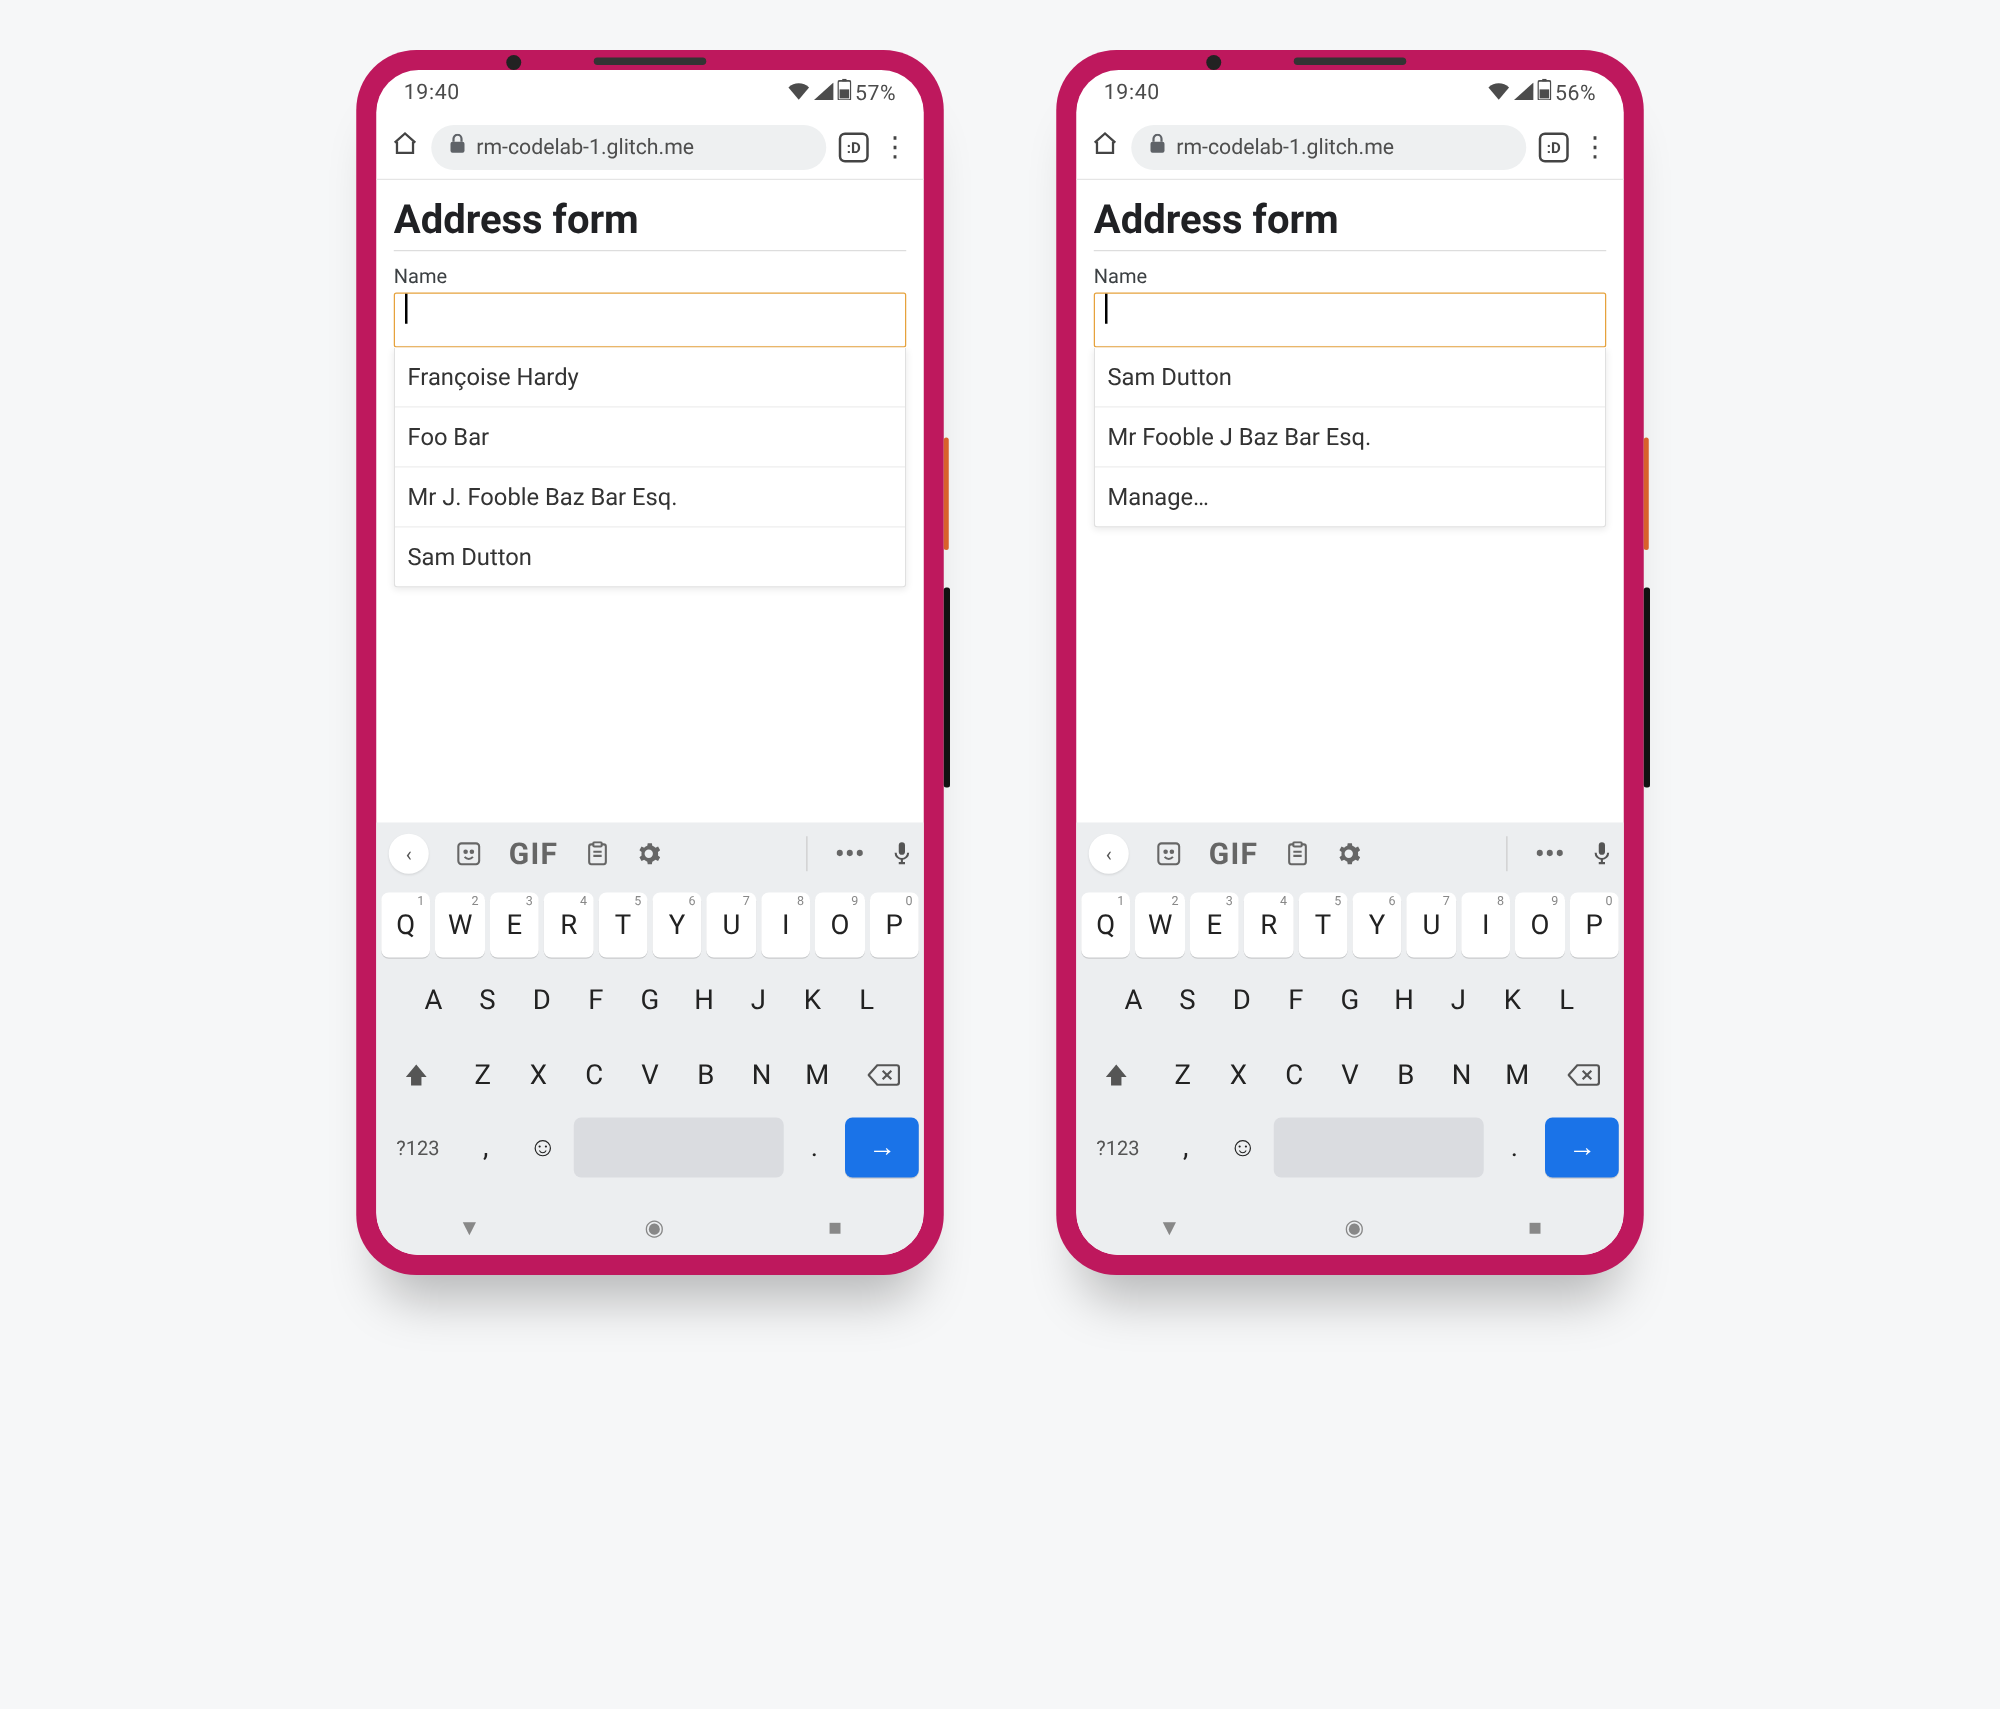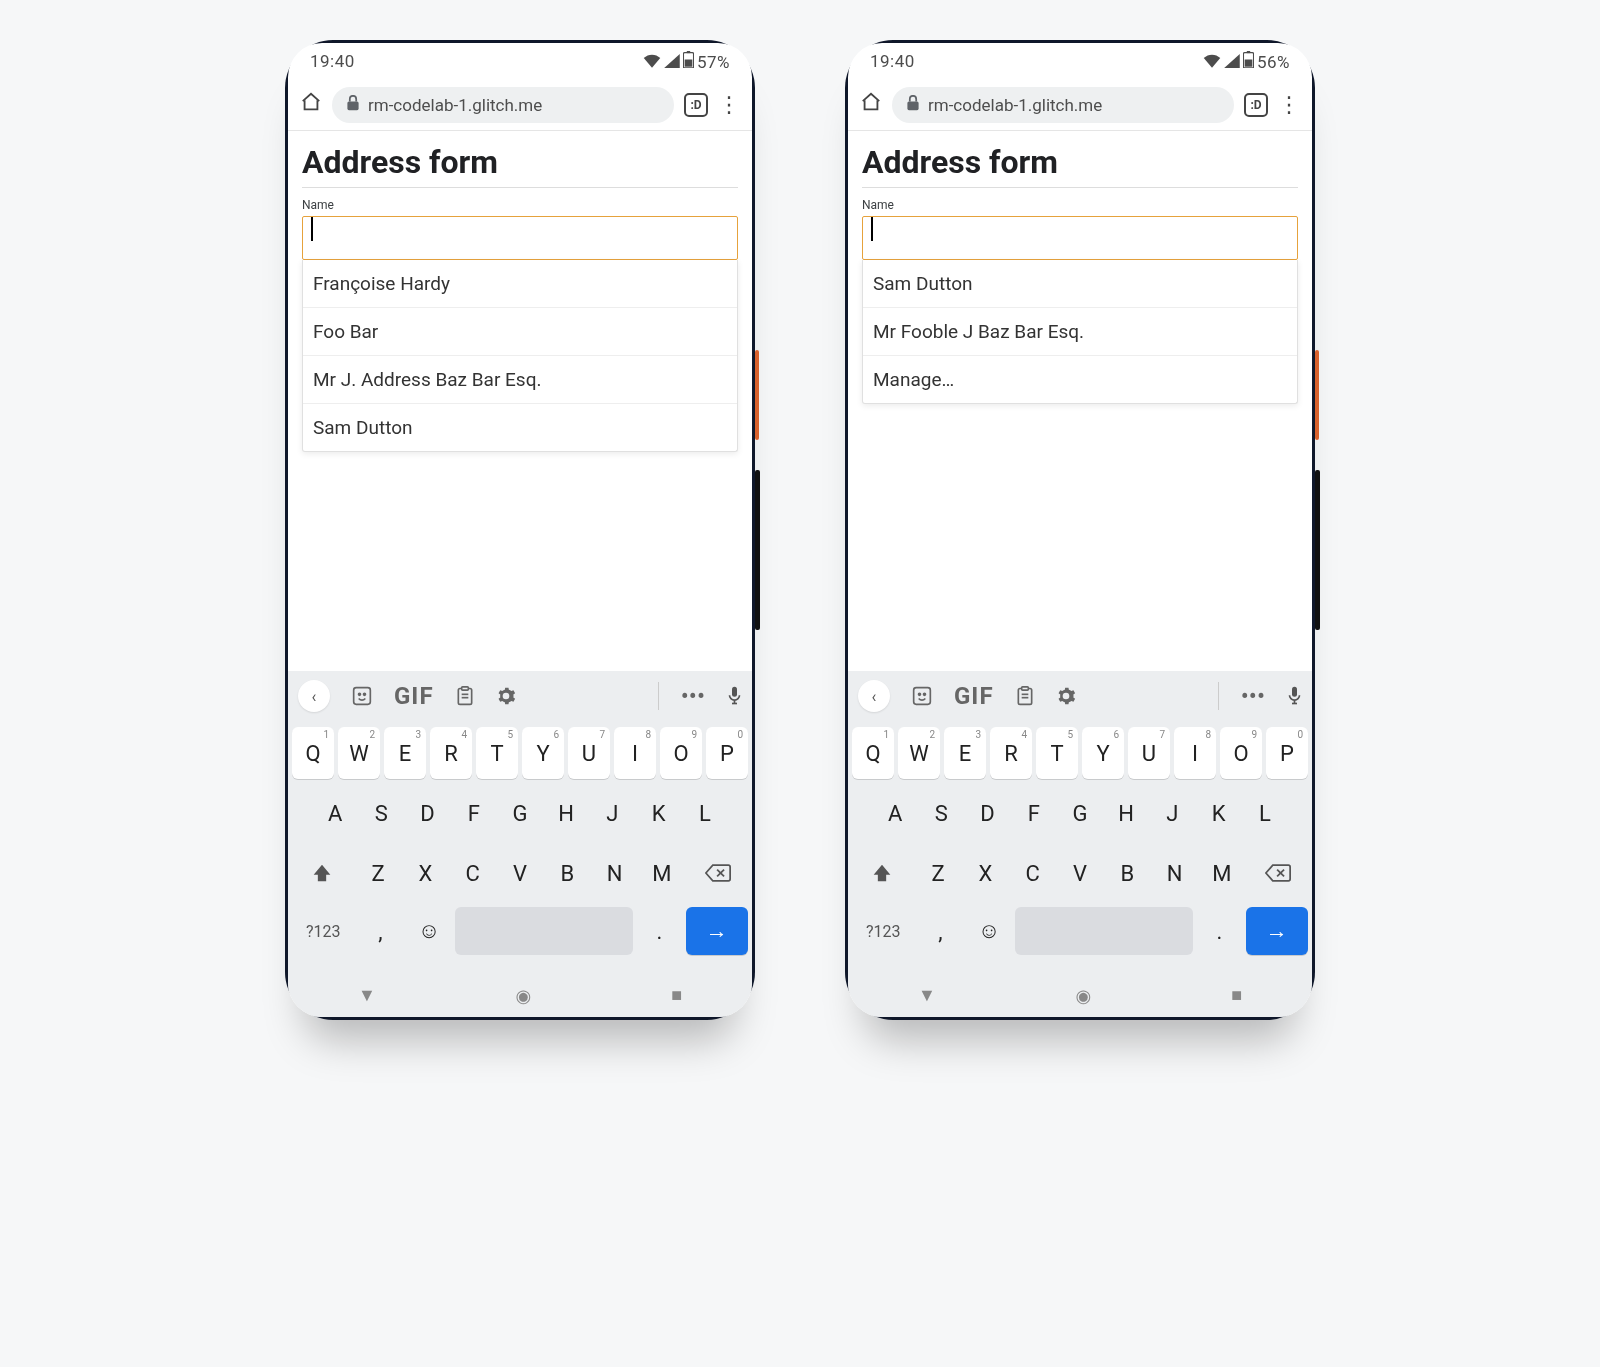--- a/index.html
+++ b/index.html
@@ -11,23 +11,23 @@
     height: 1367px;
     display: flex;
     justify-content: center;
     align-items: flex-start;
     gap: 90px;
     padding-top: 40px;
   }
   .phone {
     width: 470px;
     height: 980px;
-    background: #0f172a;
+    background: #be185d;
     border-radius: 48px;
-    padding: 3px;
+    padding: 16px;
     position: relative;
     box-shadow: 0 40px 40px -20px rgba(0,0,0,.25);
   }
   .power-btn {
     position: absolute;
     right: -4px;
     top: 310px;
     width: 4px;
     height: 90px;
     background: #d8612c;
@@ -112,21 +112,21 @@
   }
   .page h1 {
     font-size: 32px;
     font-weight: 700;
     margin: 6px 0 4px;
     color: #202124;
     border-bottom: 1px solid #ddd;
     padding-bottom: 6px;
   }
   .label {
-    font-size: 12px;
+    font-size: 16px;
     color: #3c4043;
     margin-top: 10px;
   }
   .name-input {
     width: 100%;
     height: 44px;
     border: 1px solid #e6a23c;
     border-radius: 2px;
     margin-top: 4px;
     padding: 0 8px;
@@ -276,21 +276,21 @@
       <span class="dice">:D</span>
       <span class="dots">⋮</span>
     </div>
     <div class="page">
       <h1>Address form</h1>
       <div class="label">Name</div>
       <div class="name-input"><span class="cursor"></span></div>
       <div class="dropdown">
         <div class="item">Françoise Hardy</div>
         <div class="item">Foo Bar</div>
-        <div class="item">Mr J. Address Baz Bar Esq.</div>
+        <div class="item">Mr J. Fooble Baz Bar Esq.</div>
         <div class="item">Sam Dutton</div>
       </div>
     </div>
 
     <div class="kb-suggest">
       <span class="chev">‹</span>
       <span class="sicon">
         <svg width="20" height="20" viewBox="0 0 24 24" fill="none" stroke="#666" stroke-width="2">
             <rect x="2" y="2" width="20" height="20" rx="3"></rect>
             <circle cx="9" cy="10" r="1.2" fill="#666"></circle>

